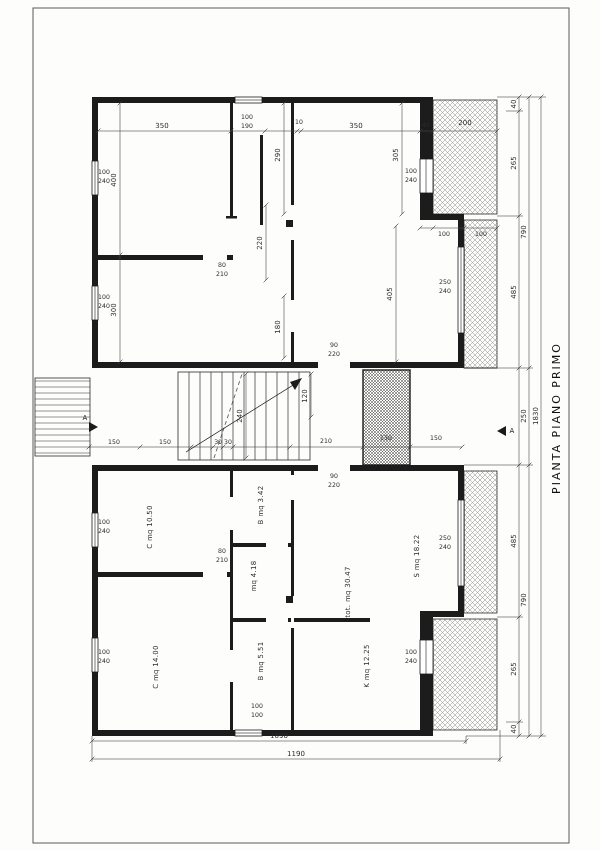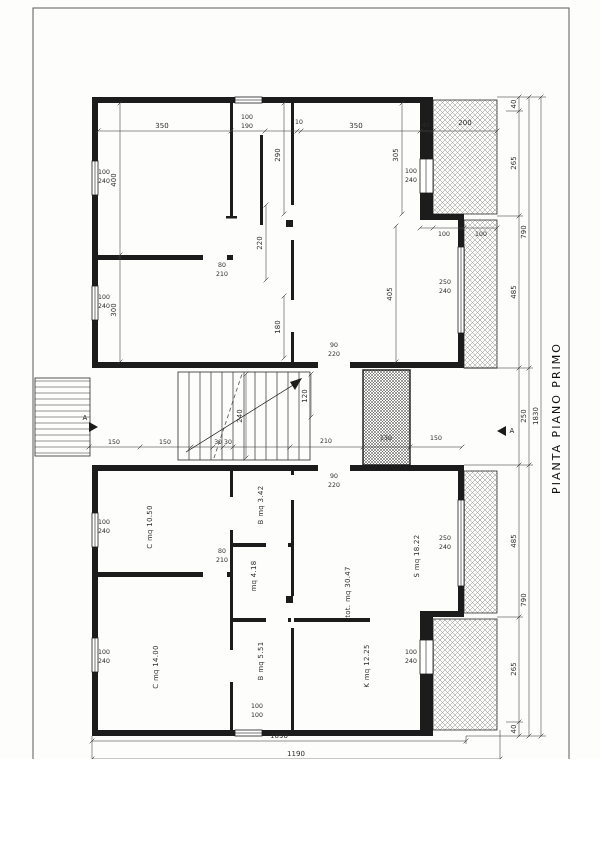--- a/index.html
+++ b/index.html
@@ -1,16 +1,16 @@
 <!DOCTYPE html>
 <html><head>
 <meta charset="utf-8">
 <style>
   html,body{margin:0;padding:0;background:#ffffff;}
-  .sheet{position:relative;width:600px;height:759px;background:#fdfdfb;overflow:hidden;}
+  .sheet{position:relative;width:600px;height:851px;background:#fdfdfb;overflow:hidden;}
   svg{display:block;}
   svg text{font-family:"DejaVu Sans",sans-serif;fill:#2b2b2b;}
   .dim{font-size:7px;text-anchor:middle;}
   .dim-s{font-size:6.2px;text-anchor:middle;}
   .room{font-size:7px;text-anchor:middle;letter-spacing:.3px;}
   .ttl{font-size:11px;letter-spacing:2px;text-anchor:middle;fill:#111;}
   .wall{fill:#1c1c1c;}
   .thin{stroke:#2b2b2b;stroke-width:.8;fill:none;}
   .dimln{stroke:#4a4a4a;stroke-width:.6;}
   .win{fill:#ffffff;stroke:#1c1c1c;stroke-width:.8;}

